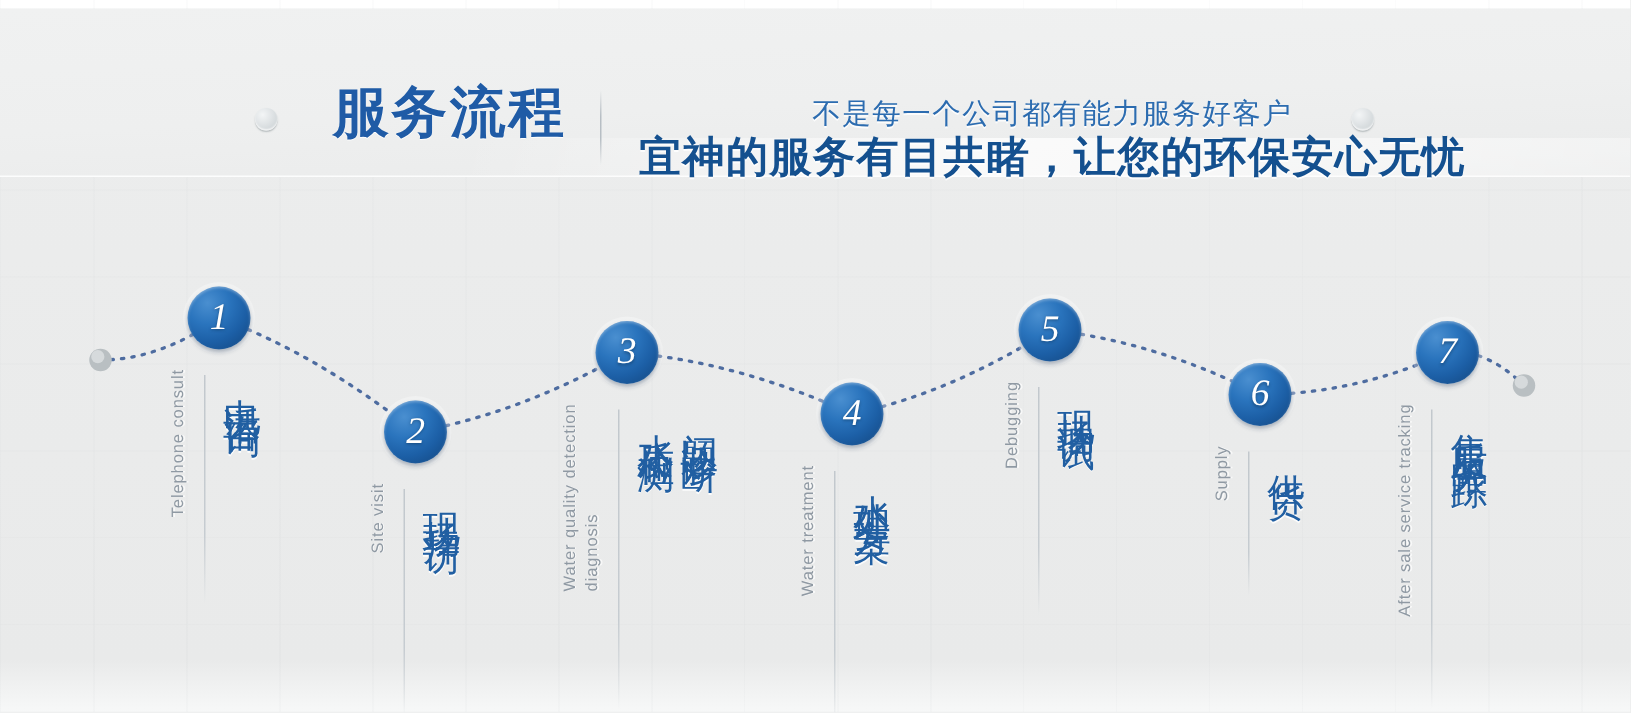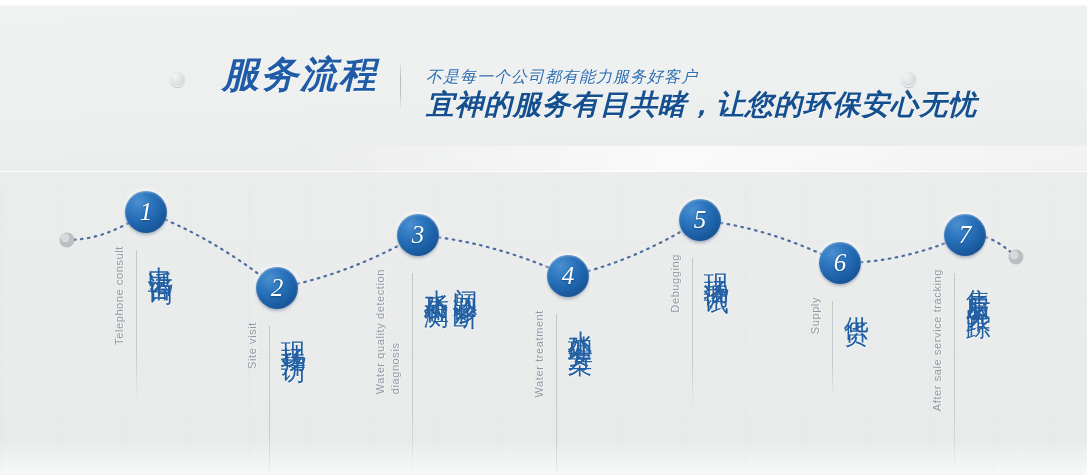--- a/index.html
+++ b/index.html
@@ -15,24 +15,23 @@
   }
   
   #texture{
     position:absolute;inset:0;pointer-events:none;
     background-image:
       repeating-linear-gradient(90deg, rgba(170,175,180,.055) 0 1px, rgba(0,0,0,0) 1px 62px),
       repeating-linear-gradient(0deg, rgba(170,175,180,.04) 0 1px, rgba(0,0,0,0) 1px 58px);
     opacity:.85;
   }
   #banner{
-    position:absolute;left:0;top:6px;width:1087px;height:166px;
+    position:absolute;left:0;top:6px;width:1087px;height:112px;
     background:linear-gradient(178deg,#f0f1f1 0%,#eeefef 55%,#ebecec 88%,#e8e9e9 100%);
     box-shadow:inset 0 -1px 0 rgba(255,255,255,.85);
-    font-style:italic;
   }
   #banner-sheen{
     position:absolute;left:0;bottom:0;width:1087px;height:26px;
     background:linear-gradient(100deg,rgba(255,255,255,0) 0%,rgba(255,255,255,0) 28%,rgba(255,255,255,.75) 62%,rgba(255,255,255,.35) 100%);
     pointer-events:none;
   }
   .screw{
     position:absolute;width:15px;height:15px;border-radius:50%;
     background:radial-gradient(circle at 34% 30%,#f3f5f6 0%,#dfe3e5 45%,#c6cdd0 100%);
     box-shadow:0 1px 1px rgba(120,130,135,.45), inset 0 -1px 1px rgba(255,255,255,.7);
@@ -45,22 +44,23 @@
     font-size:37px;font-weight:bold;color:#1f5ba6;
     letter-spacing:2px;line-height:1;
     text-shadow:0 1px 0 rgba(255,255,255,.85);
   }
   #title-rule{
     position:absolute;left:400px;top:54px;width:1px;height:50px;
     background:linear-gradient(180deg,rgba(160,168,175,0),#b7bec4 35%,#b7bec4 65%,rgba(160,168,175,0));
   }
   #subtitle{position:absolute;left:426px;top:58px;}
   #sub-line1{
-    font-size:16px;color:#2c6cb0;line-height:26px;letter-spacing:1px;
+    font-size:19px;color:#2c6cb0;line-height:26px;letter-spacing:1px;
     text-shadow:0 1px 0 rgba(255,255,255,.8);
+    text-align:center;
   }
   #sub-line2{
     font-size:28px;font-weight:bold;color:#14508f;line-height:30px;letter-spacing:1px;
     text-shadow:0 1px 0 rgba(255,255,255,.8);
   }
 
   #flow{position:absolute;left:0;top:150px;width:1087px;height:325px;}
   #flow-svg{position:absolute;left:0;top:0;width:1087px;height:325px;}
 
   .node{position:absolute;}

